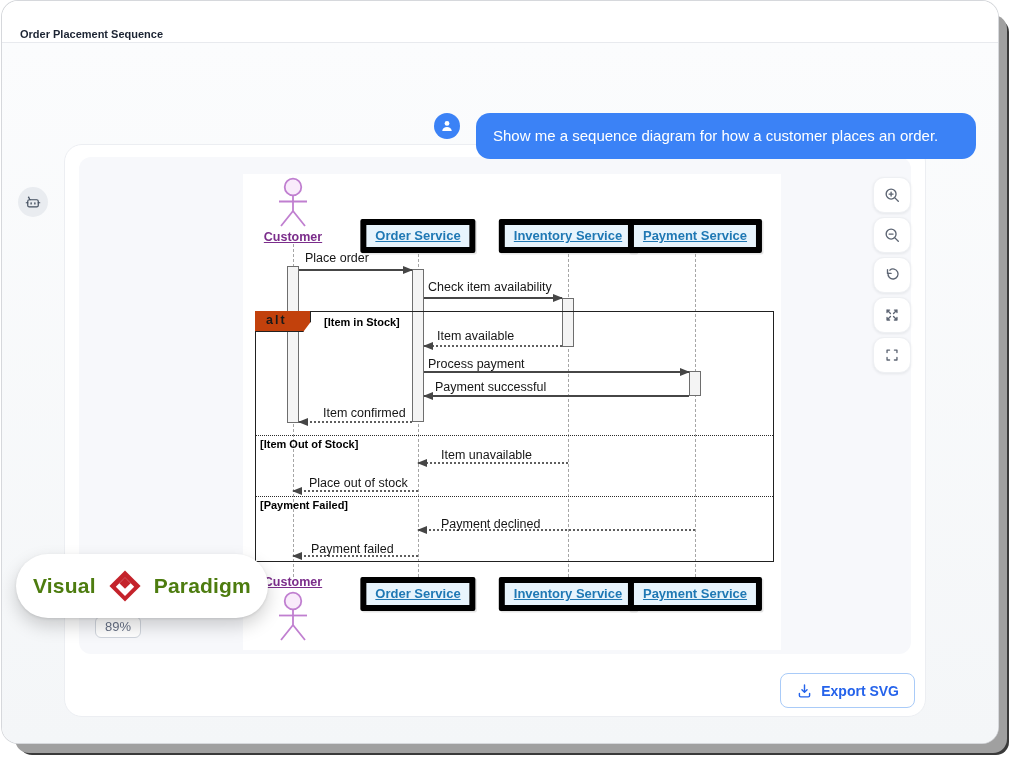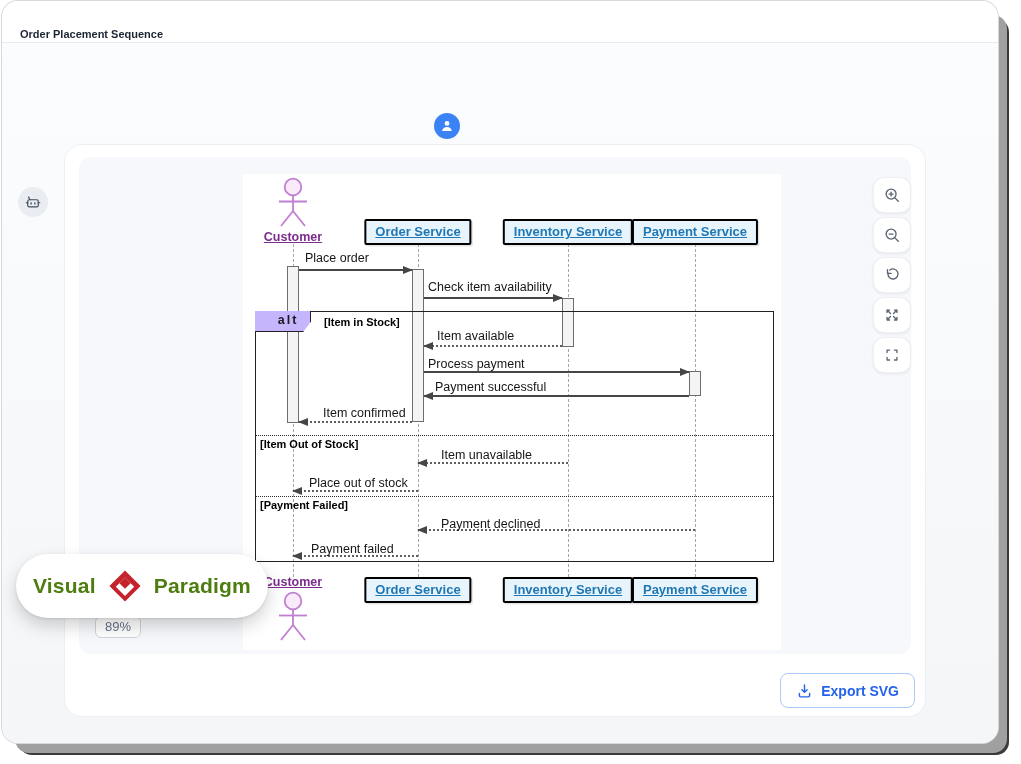--- a/index.html
+++ b/index.html
@@ -14,36 +14,36 @@
   .hdr { position:absolute; left:0; top:0; right:0; height:42px; background:#fff; border-bottom:1px solid #e8eaee; z-index:3; }
   .hdr-title { position:absolute; left:18px; top:0; line-height:42px; font-size:11px; font-weight:700; color:#1c2433;margin-top:12px; }
   
   .content { position:absolute; left:0; top:42px; right:0; bottom:0; background:linear-gradient(180deg,#fbfcfd 0%,#f4f6f8 100%); }
   
   .avatar { position:absolute; left:432px; top:70px; width:26px; height:26px; border-radius:50%; background:#3b82f6; display:flex; align-items:center; justify-content:center; z-index:4; }
   .bubble { position:absolute; left:474px; top:70px; width:500px; height:46px; background:#3b82f6; border-radius:14px; color:#fff; font-size:15px; line-height:46px; padding:0 17px; white-space:nowrap; z-index:4; }
   .bot-avatar { position:absolute; left:16px; top:144px; width:30px; height:30px; border-radius:50%; background:#e9ecf0; display:flex; align-items:center; justify-content:center; z-index:4; }
   
   .card { position:absolute; left:62px; top:143px; width:862px; height:573px; background:#fff; border:1px solid #eceef2; border-radius:18px; z-index:2; }
-  .panel { position:absolute; left:14px; top:12px; width:832px; height:497px; background:#f7f8fb; border-radius:12px;text-align:center; }
+  .panel { position:absolute; left:14px; top:12px; width:832px; height:497px; background:#f7f8fb; border-radius:12px; }
   .diagram { position:absolute; left:164px; top:17px; width:538px; height:476px; background:#fff; font-size:12.5px; color:#1a1a1a; }
   
   .life { position:absolute; top:70px; height:333px; width:0; border-left:1px dashed #a6a6a6; z-index:1; }
-  .pbox { position:absolute; transform:translateX(-50%); padding:3px 9px 4px; background:#e8f4fc; border:2px solid #000000; border-radius:2px; color:#1f78b4; font-size:13px; font-weight:600; text-decoration:underline; white-space:nowrap; z-index:3; box-shadow:1.5px 1.5px 0 rgba(110,110,110,.18); }
+  .pbox { position:absolute; transform:translateX(-50%); padding:3px 9px 4px; background:#e8f4fc; border:6px solid #000000; border-radius:2px; color:#1f78b4; font-size:13px; font-weight:600; text-decoration:underline; white-space:nowrap; z-index:3; box-shadow:1.5px 1.5px 0 rgba(110,110,110,.18); }
   .actor-label { position:absolute; transform:translateX(-50%); color:#7b2d8b; font-size:12.5px; font-weight:700; text-decoration:underline; white-space:nowrap; z-index:3; }
   .act { position:absolute; width:12px; background:#f4f4f4; border:1px solid #6e6e6e; z-index:4; }
   .arrow { position:absolute; height:0; z-index:5; }
   .arrow.solid { border-top:2px solid #464646; }
   .arrow.dashed { border-top:2px dotted #5e5e5e; }
   .arrow .h { position:absolute; width:0; height:0; border-top:4.5px solid transparent; border-bottom:4.5px solid transparent; top:-5px; }
   .arrow.head-right .h { right:-1px; border-left:10px solid #464646; }
   .arrow.head-left .h { left:-1px; border-right:10px solid #464646; }
   .mlabel { position:absolute; white-space:nowrap; z-index:7; font-size:12.5px; color:#161616; }
   .frag { position:absolute; left:12px; top:137px; width:519px; height:251px; border:1.7px solid #212121; z-index:6; pointer-events:none; }
-  .frag-op { position:absolute; left:-1px; top:-1px; width:56px; height:21px; background:#c4b5fd; border-right:1.7px solid #212121; border-bottom:1.7px solid #212121; clip-path:polygon(0 0,100% 0,100% 50%,86% 100%,0 100%); font-size:12.5px; font-weight:700; letter-spacing:2px; padding:2px 0 12px 11px; }
+  .frag-op { position:absolute; left:-1px; top:-1px; width:56px; height:21px; background:#c2410c; border-right:1.7px solid #212121; border-bottom:1.7px solid #212121; clip-path:polygon(0 0,100% 0,100% 50%,86% 100%,0 100%); font-size:12.5px; font-weight:700; letter-spacing:2px; padding:2px 0 12px 11px; }
   .guard { position:absolute; font-size:11px; font-weight:700; color:#000; white-space:nowrap; }
   .divider { position:absolute; left:0; right:0; border-top:1.6px dotted #2c2c2c; }
   
   .toolbar { position:absolute; left:794px; top:20px; width:38px; display:flex; flex-direction:column; gap:4px; }
   .tbtn { width:38px; height:36px; background:#fff; border:1px solid #eef0f3; border-radius:11px; display:flex; align-items:center; justify-content:center; box-shadow:0 1px 3px rgba(16,24,40,.08); cursor:pointer; }
   .zoom-badge { position:absolute; left:16px; top:459px; background:#fff; border:1px solid #d0d5dd; border-radius:6px; padding:2px 9px 3px; font-size:13px; color:#667085; }
   
   .cfoot { position:absolute; right:10px; top:528px; display:flex; gap:20px;border-radius:6px; }
   .blue-btn { display:flex; align-items:center; gap:8px; height:35px; padding:0 15px; background:#fff; border:1px solid #a9cbf8; border-radius:8px; color:#2563eb; font-size:14px; font-weight:600; cursor:pointer; font-family:"Liberation Sans",sans-serif; }
   
@@ -64,20 +64,21 @@
   <div class="content">
 
     <div class="avatar">
       <span>
         <svg width="16" height="16" viewBox="0 0 20 20" fill="#fff">
               <circle cx="10" cy="6.8" r="3"></circle>
               <path d="M10 11.2c-3.1 0-5.6 2-6 5h12c-.4-3-2.9-5-6-5z"></path>
             </svg>
       </span>
     </div>
+    <div class="bubble">Show me a sequence diagram for how a customer places an order.</div>
 
     <div class="bot-avatar">
       <span>
         <svg width="18" height="18" viewBox="0 0 24 24" fill="none" stroke="#424e5e" stroke-width="1.6" stroke-linecap="round">
           <rect x="5" y="9" width="14" height="9.5" rx="2"></rect>
           <rect x="8.6" y="12.2" width="1.8" height="3.2" rx="0.8" fill="#424e5e" stroke="none"></rect>
           <rect x="13.6" y="12.2" width="1.8" height="3.2" rx="0.8" fill="#424e5e" stroke="none"></rect>
           <line x1="8" y1="9" x2="6.6" y2="6.6"></line>
               <circle cx="6.2" cy="5.6" r="1.1" fill="#424e5e" stroke="none"></circle>
           <line x1="3" y1="13" x2="5" y2="13"></line>

